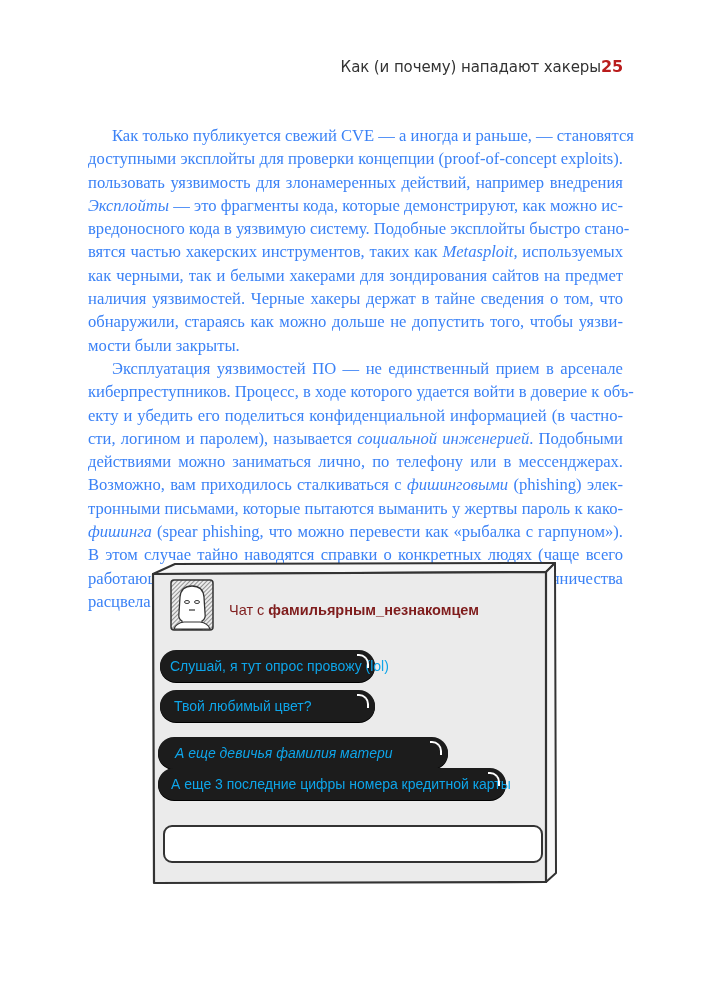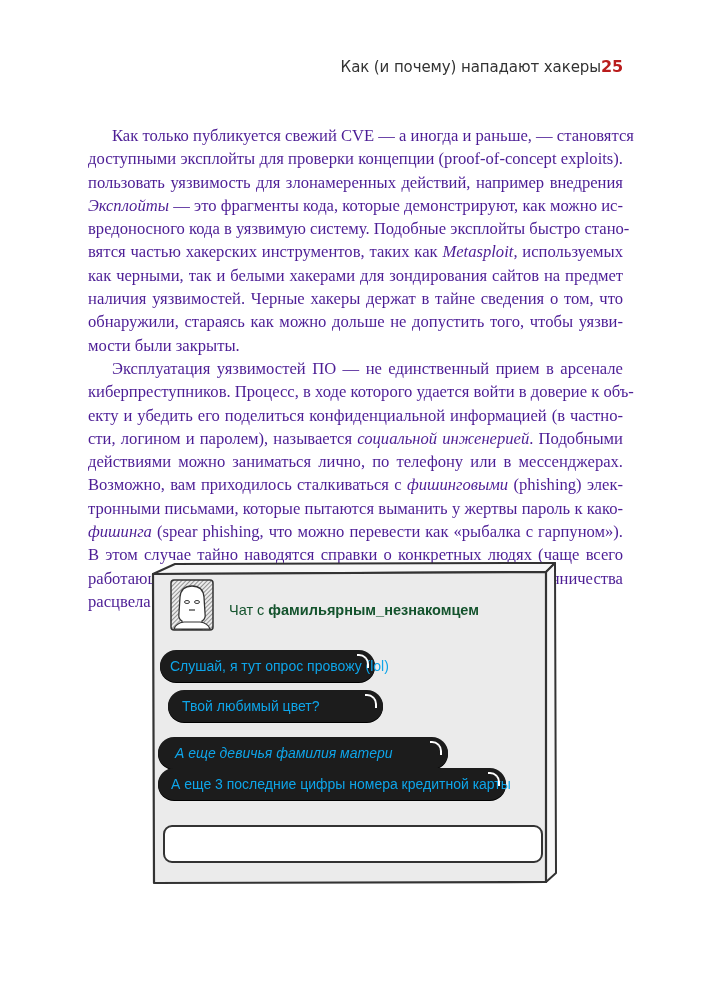--- a/index.html
+++ b/index.html
@@ -9,33 +9,33 @@
   .running-head {
     position: absolute; top: 57px; left: 0; width: 623px; text-align: right;
     font-family: "DejaVu Sans", sans-serif; font-size: 15px; color: #333; letter-spacing: -0.1px;
   }
   .running-head .title { }
   .running-head .pageno { font-weight: bold; color: #b91c1c; font-size: 16px; }
 
   .body-text {
     position: absolute; left: 88px; top: 124px; width: 535px;
     font-family: "Liberation Serif", serif; font-size: 16.6px; line-height: 23.3px;
-    color: #4c1d95; text-align: justify;
+    color: #3b82f6; text-align: justify;
   }
   .body-text .line { display: block; white-space: nowrap; text-align-last: justify; text-align: justify; height: 23.3px; }
   .body-text .line.last { text-align-last: left; }
   .body-text .line.indent { padding-left: 24px; }
   .body-text em { font-style: italic; }
 
   .figure { position: absolute; left: 140px; top: 555px; width: 430px; height: 340px; }
   .figure svg { position: absolute; left: 0; top: 0; }
 
   .chat-header {
     position: absolute; left: 89px; top: 47px;
-    font-family: "Liberation Sans", sans-serif; font-size: 14.5px; color: #14532d;
+    font-family: "Liberation Sans", sans-serif; font-size: 14.5px; color: #7f1d1d;
   }
   .chat-header b { font-weight: bold; }
 
   .bubble {
     position: absolute; height: 32px; background: #1c1c1c; border-radius: 16px;
     color: #0ea5e9; font-family: "Liberation Sans", sans-serif; font-size: 14px;
     line-height: 32px; padding-left: 10px; box-sizing: border-box; white-space: nowrap;
     box-shadow: 0 1px 0 #000;
   }
   .bubble .shine {
@@ -105,21 +105,21 @@
       <line x1="19" y1="31" x2="25" y2="31" stroke="#333" stroke-width="1.2"></line>
     </svg>
 
     <div class="chat-header">
       <span>Чат с </span><b>фамильярным_незнакомцем</b>
     </div>
 
     <div class="bubble" style="left: 20px; top: 95px; width: 215px;" id="b0">
       <span>Слушай, я тут опрос провожу (lol)</span><span class="shine"></span>
     </div>
-    <div class="bubble" style="left: 28px; top: 135px; padding-left: 14px; width: 215px;" id="b1">
+    <div class="bubble" style="left: 20px; top: 135px; padding-left: 14px; width: 215px;" id="b1">
       <span>Твой любимый цвет?</span><span class="shine"></span>
     </div>
     <div class="bubble" style="left: 18px; top: 182px; padding-left: 17px; width: 290px; font-style: italic;" id="b2">
       <span>А еще девичья фамилия матери</span><span class="shine"></span>
     </div>
     <div class="bubble" style="left: 18px; top: 213px; padding-left: 13px; width: 348px;" id="b3">
       <span>А еще 3 последние цифры номера кредитной карты</span><span class="shine"></span>
     </div>
 
     <div class="chat-input"></div>

